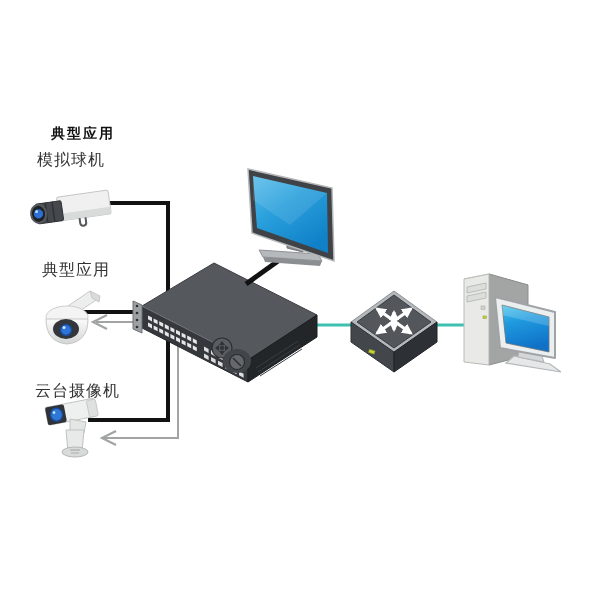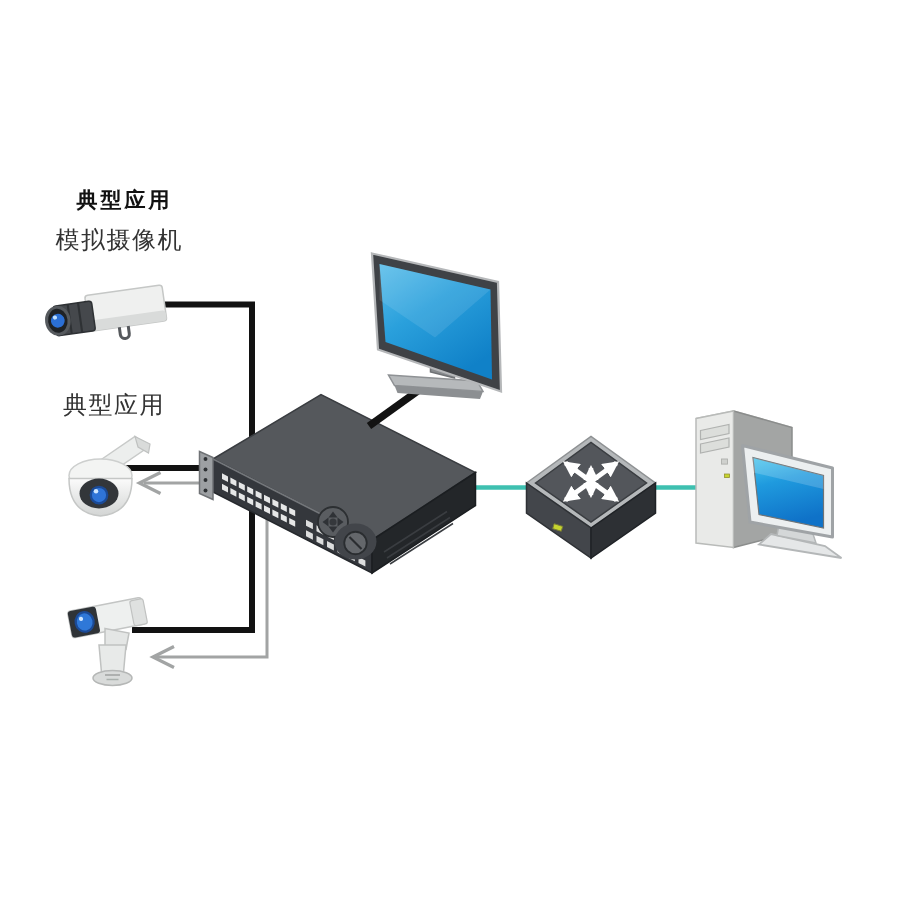--- a/index.html
+++ b/index.html
@@ -202,16 +202,17 @@
       </g>
       <polygon points="70,419 86,422 84,433 70,431" fill="#e4e6e5" stroke="#c0c2c1" stroke-width="1"></polygon>
       <path d="M66,430 h18 l-2,22 h-14 Z" fill="#e8eae9" stroke="#c0c2c1" stroke-width="1"></path>
       <ellipse cx="75" cy="452" rx="13" ry="5" fill="#d9dbda" stroke="#b5b7b6" stroke-width="1"></ellipse>
       <line x1="70" y1="450" x2="80" y2="450" stroke="#9fa2a1" stroke-width="1"></line>
       <line x1="71" y1="453" x2="79" y2="453" stroke="#aab0ad" stroke-width="1"></line>
     </g>
   </svg>
 
   <div class="heading">典型应用</div>
-  <div class="cam-label lbl-box">模拟摄像机</div>
+  <div class="cam-label lbl-box">模拟球机</div>
   <div class="cam-label lbl-dome">典型应用</div>
+  <div class="cam-label lbl-ptz">云台摄像机</div>
 
 </div>
 
 </body></html>

